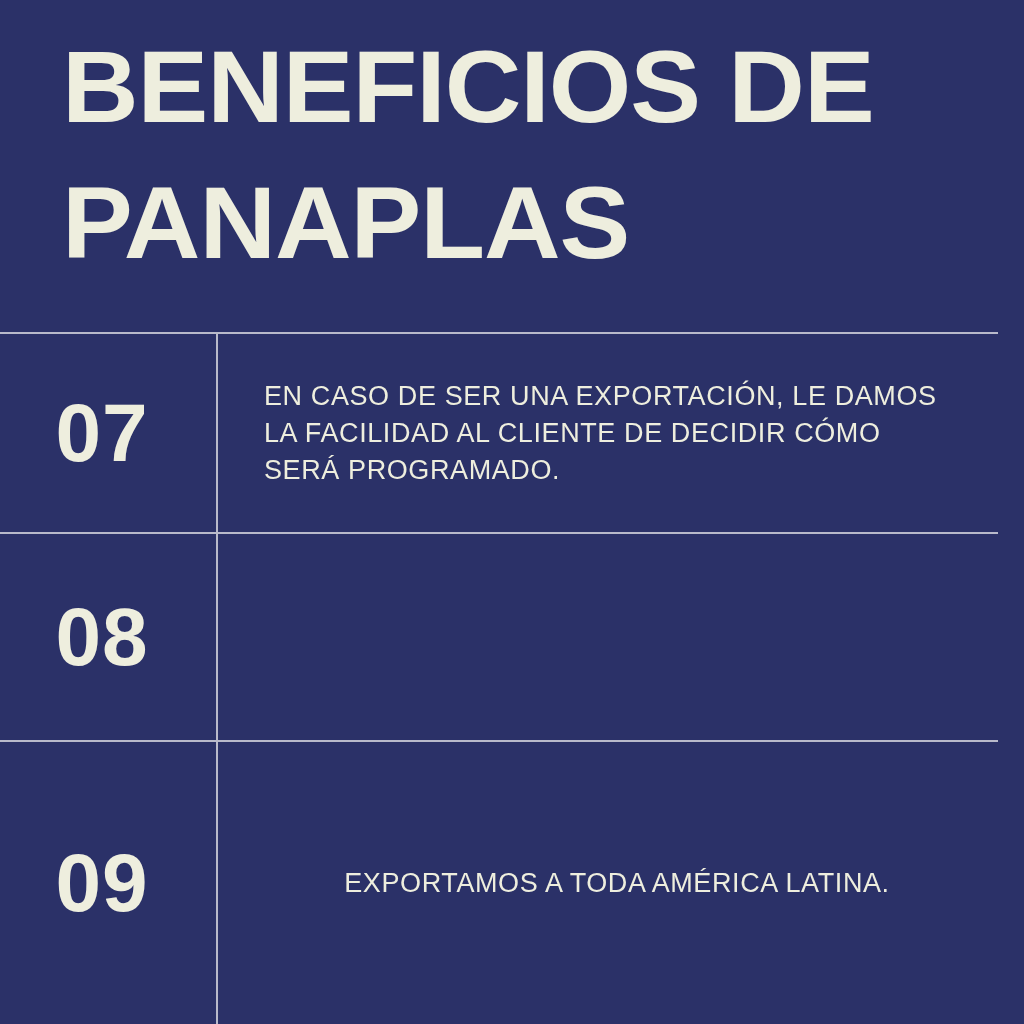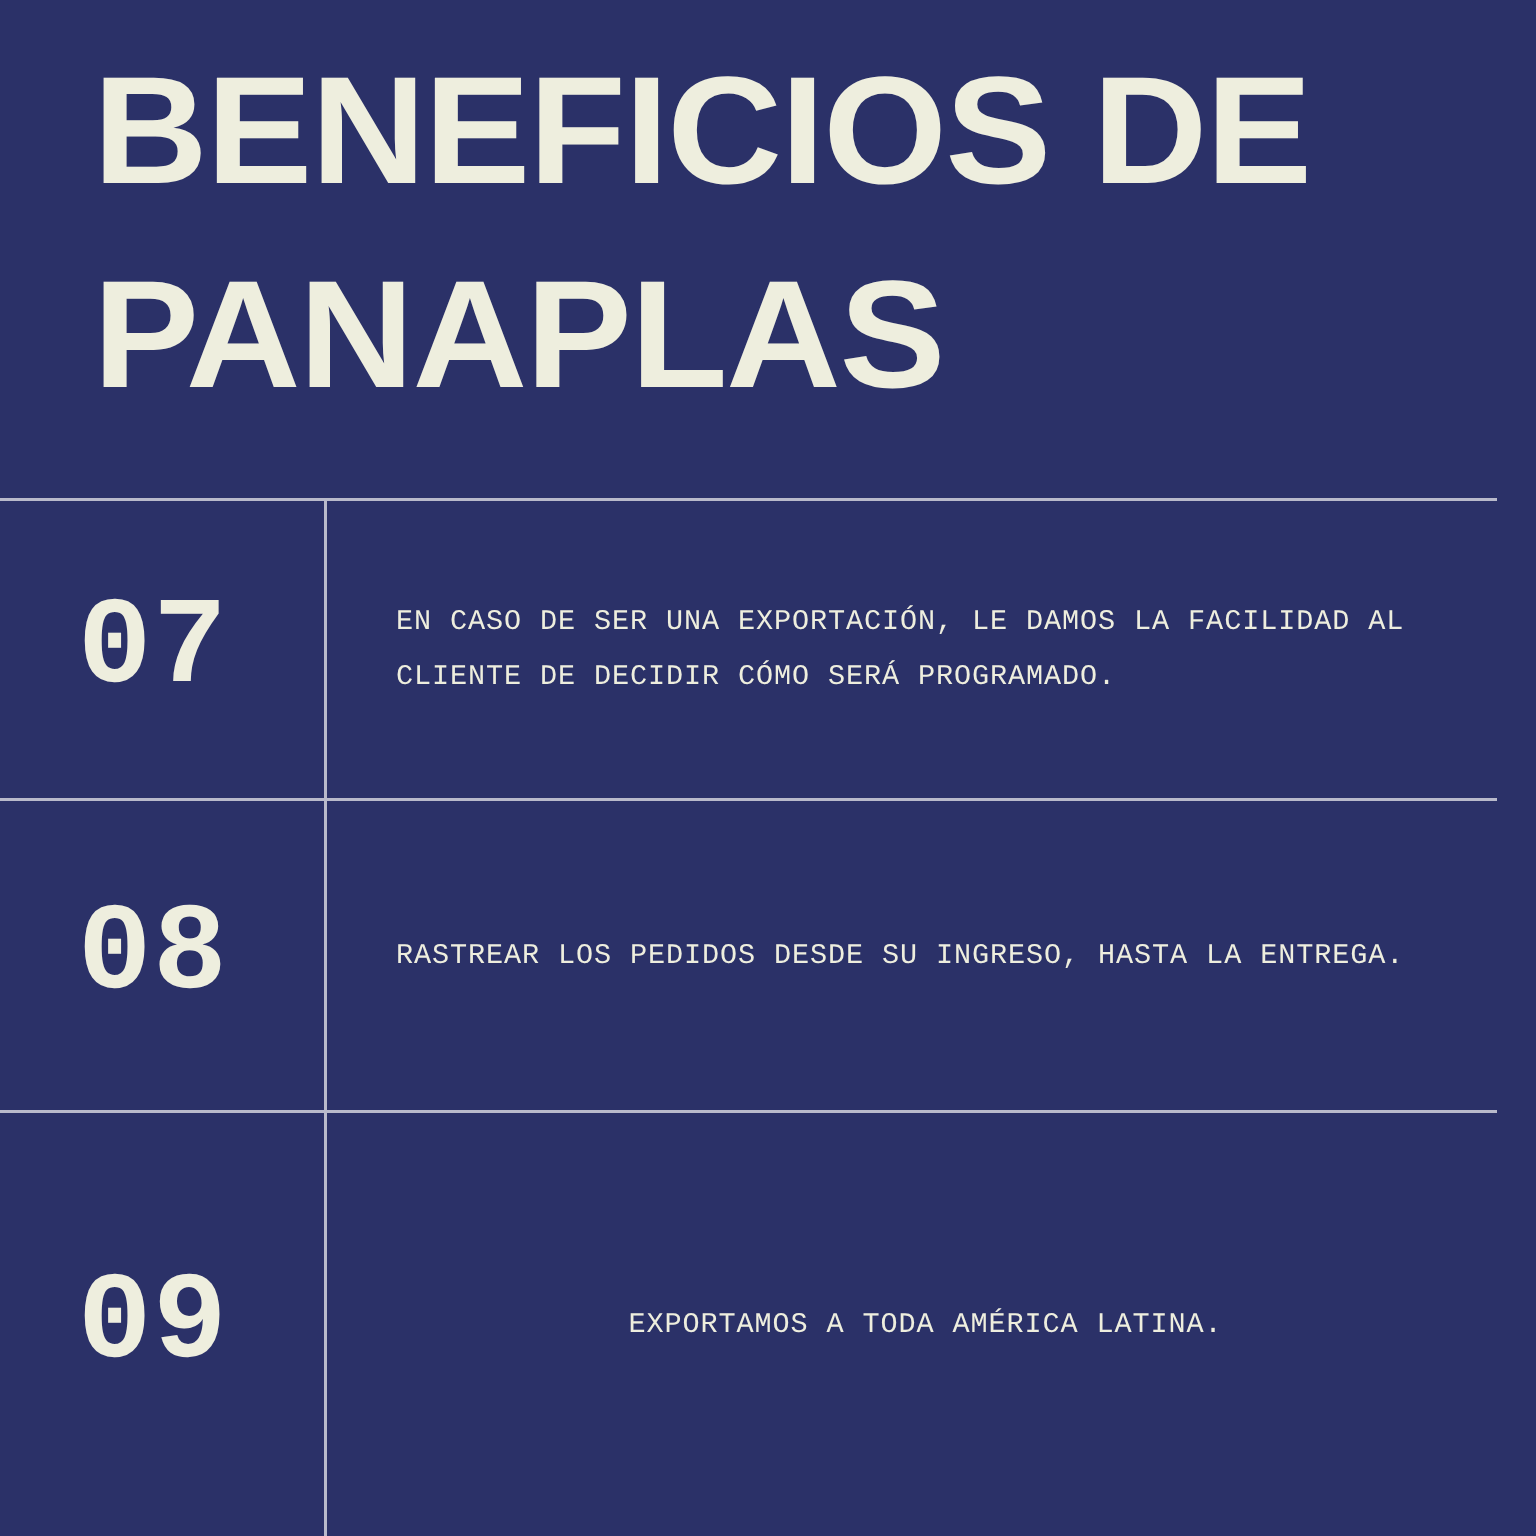--- a/index.html
+++ b/index.html
@@ -49,21 +49,20 @@
     display: flex;
     flex-direction: column;
     border-top: 2px solid #b9bacb;
   }
   .row {
     position: relative;
     display: flex;
     align-items: center;
     border-bottom: 2px solid #b9bacb;
     box-sizing: border-box;
-    font-family: Liberation Mono, monospace;
   }
   .row.r1 { height: 200px; }
   .row.r2 { height: 208px; }
   .row.r3 { height: 282px; border-bottom: none; }
   .row-number {
     width: 216px;
     flex: 0 0 216px;
     color: #eeeede;
     font-weight: bold;
     font-size: 82px;
@@ -77,21 +76,21 @@
     position: absolute;
     left: 216px;
     top: 0;
     bottom: 0;
     width: 2px;
     background: #b9bacb;
   }
   .row-text {
     flex: 1;
     color: #eeeede;
-    font-size: 19px;
+    font-size: 27px;
     line-height: 37px;
     letter-spacing: 0.6px;
     text-transform: uppercase;
     padding: 0 40px 0 48px;
     box-sizing: border-box;
   }
   .row.r3 .row-text {
     padding-left: 60px;
     text-align: center;
   }
@@ -121,21 +120,20 @@
 
     <div class="row r1">
       <div class="row-number">07</div>
       <div class="divider"></div>
       <div class="row-text">EN CASO DE SER UNA EXPORTACIÓN, LE DAMOS LA FACILIDAD AL CLIENTE DE DECIDIR CÓMO SERÁ PROGRAMADO.</div>
     </div>
 
     <div class="row r2">
       <div class="row-number">08</div>
       <div class="divider"></div>
-      <div class="row-text">RASTREAR LOS PEDIDOS DESDE SU INGRESO, HASTA LA ENTREGA.</div>
     </div>
 
     <div class="row r3">
       <div class="row-number">09</div>
       <div class="divider"></div>
       <div class="row-text">EXPORTAMOS A TODA AMÉRICA LATINA.</div>
     </div>
 
   </div>
 </div>

